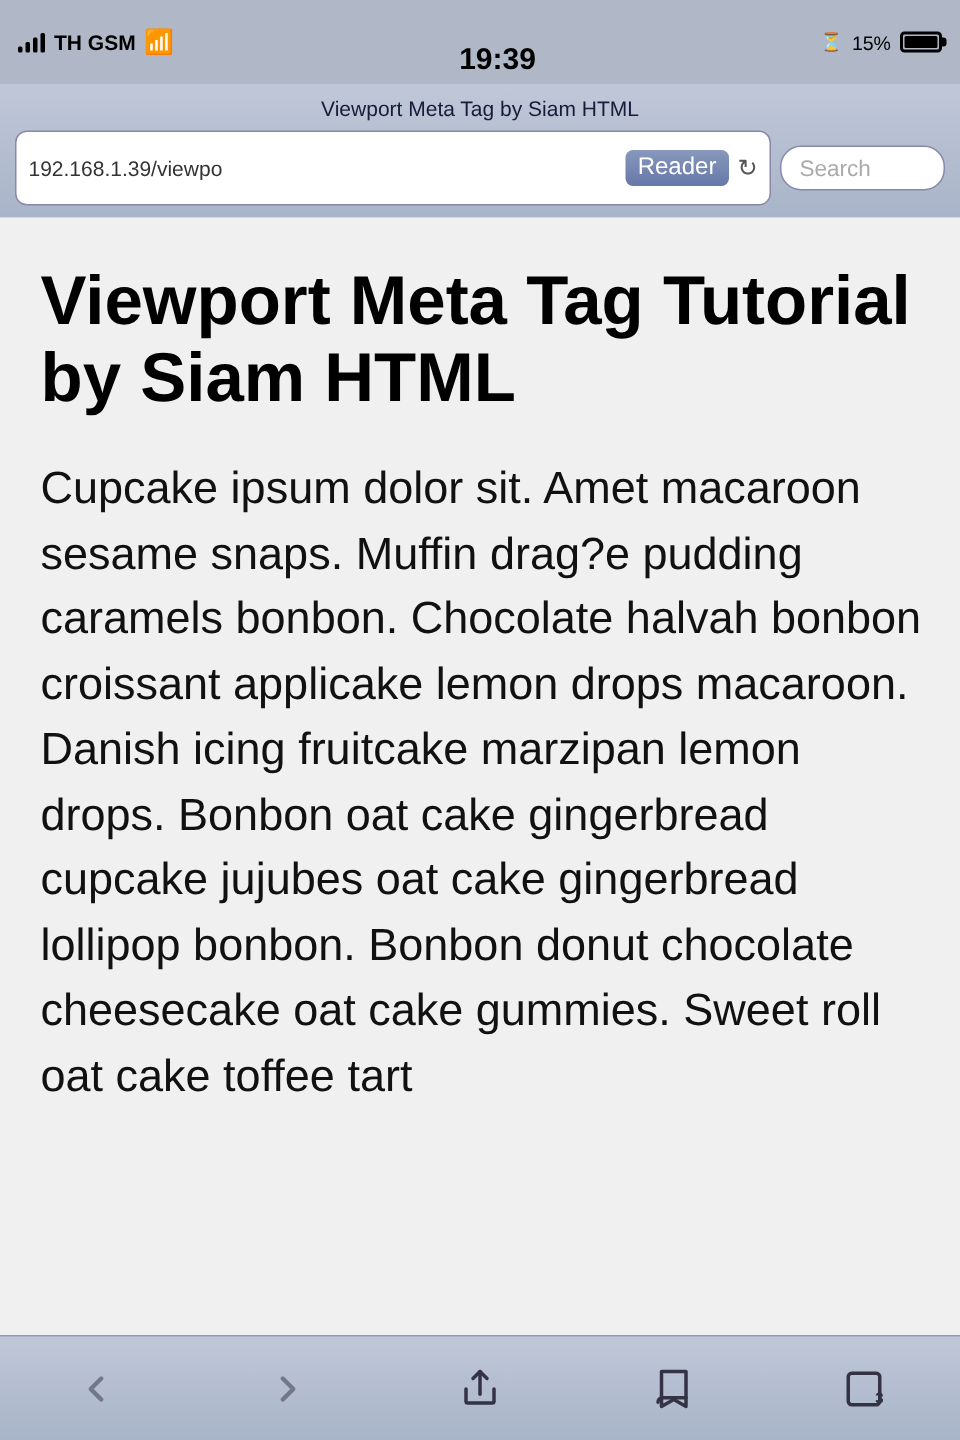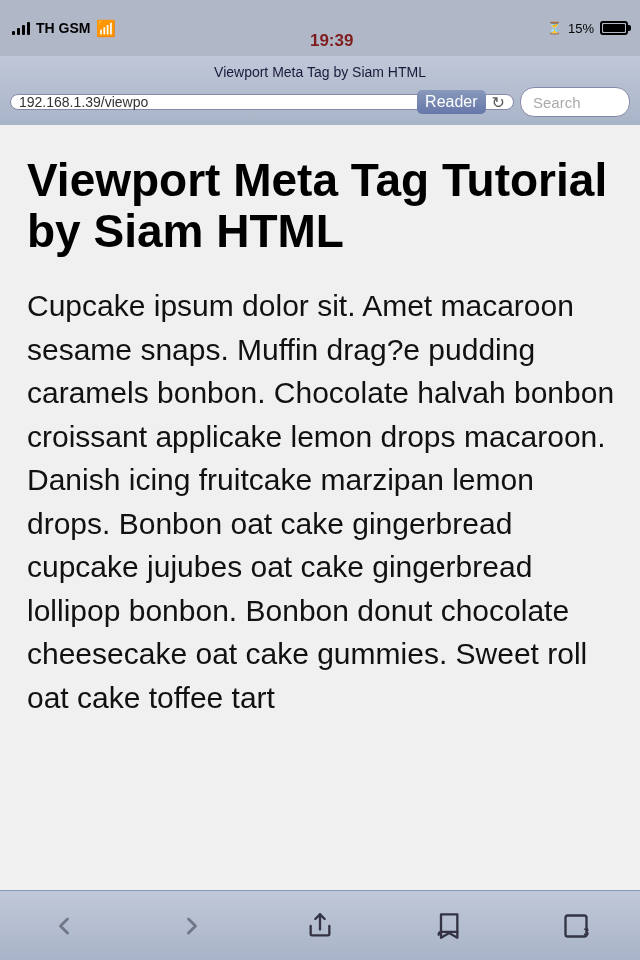--- a/index.html
+++ b/index.html
@@ -40,23 +40,23 @@
     }
     .signal-bar {
       background: #000;
       width: 3px;
       border-radius: 1px;
     }
     .wifi-icon {
       font-size: 16px;
     }
     .status-center {
-      font-size: 17px;
+      font-size: 20px;
       font-weight: 600;
-      color: #7f1d1d;
+      color: #000000;
       margin-top: 25px;
     }
     .status-right {
       display: flex;
       align-items: center;
       gap: 6px;
       font-size: 13px;
       color: #000;
       font-weight: 500;
     }
@@ -111,21 +111,21 @@
     .browser-bar {
       display: flex;
       align-items: center;
       gap: 6px;
     }
 
     .address-bar {
       flex: 1;
       background: white;
       border-radius: 8px;
-      height: 16px;
+      height: 50px;
       display: flex;
       align-items: center;
       padding: 0 8px;
       gap: 6px;
       border: 1px solid #8888aa;
     }
     .address-text {
       font-size: 14px;
       color: #333;
       flex: 1;

